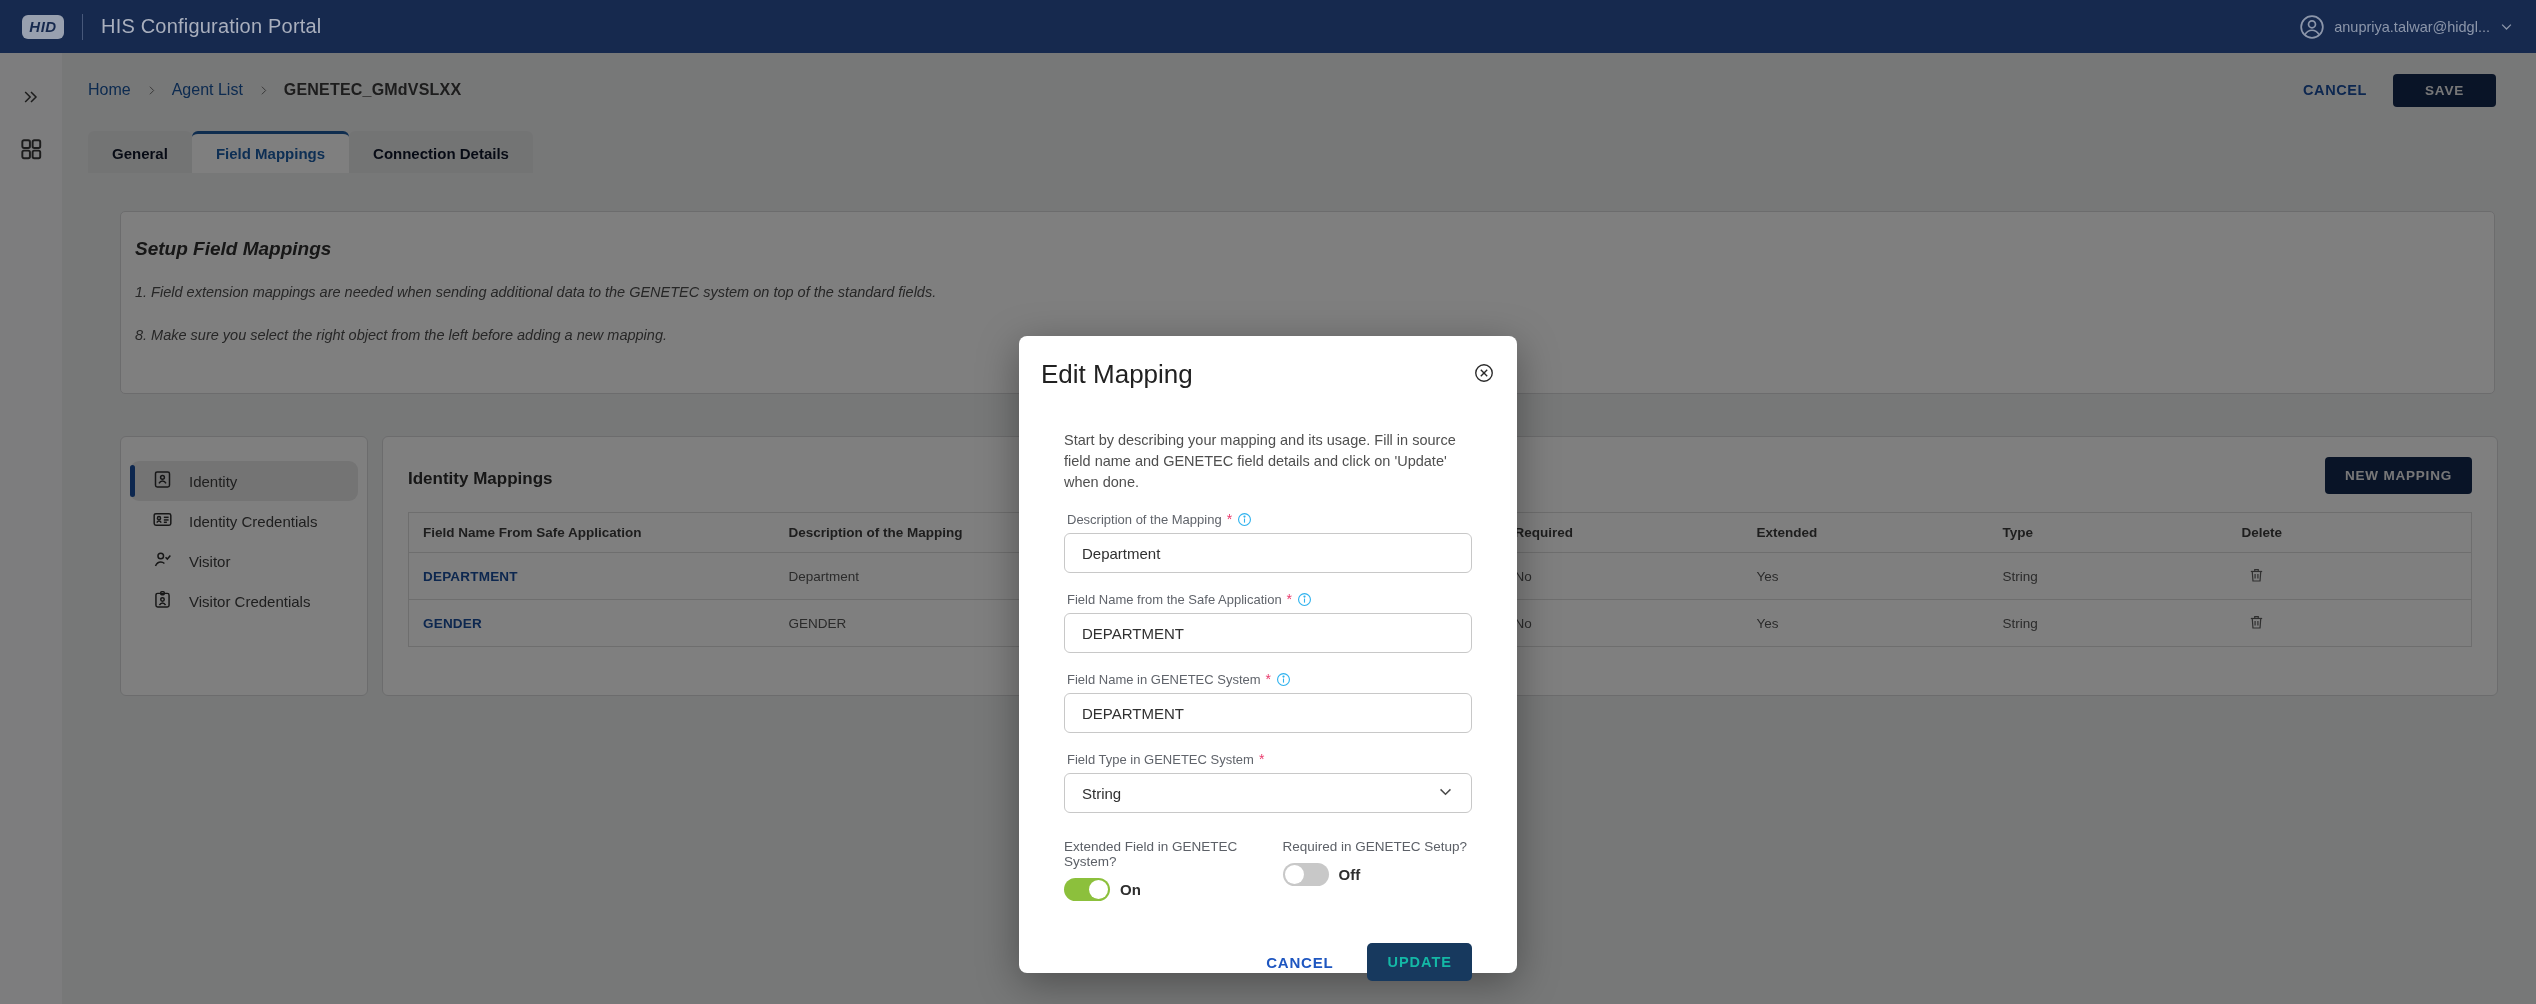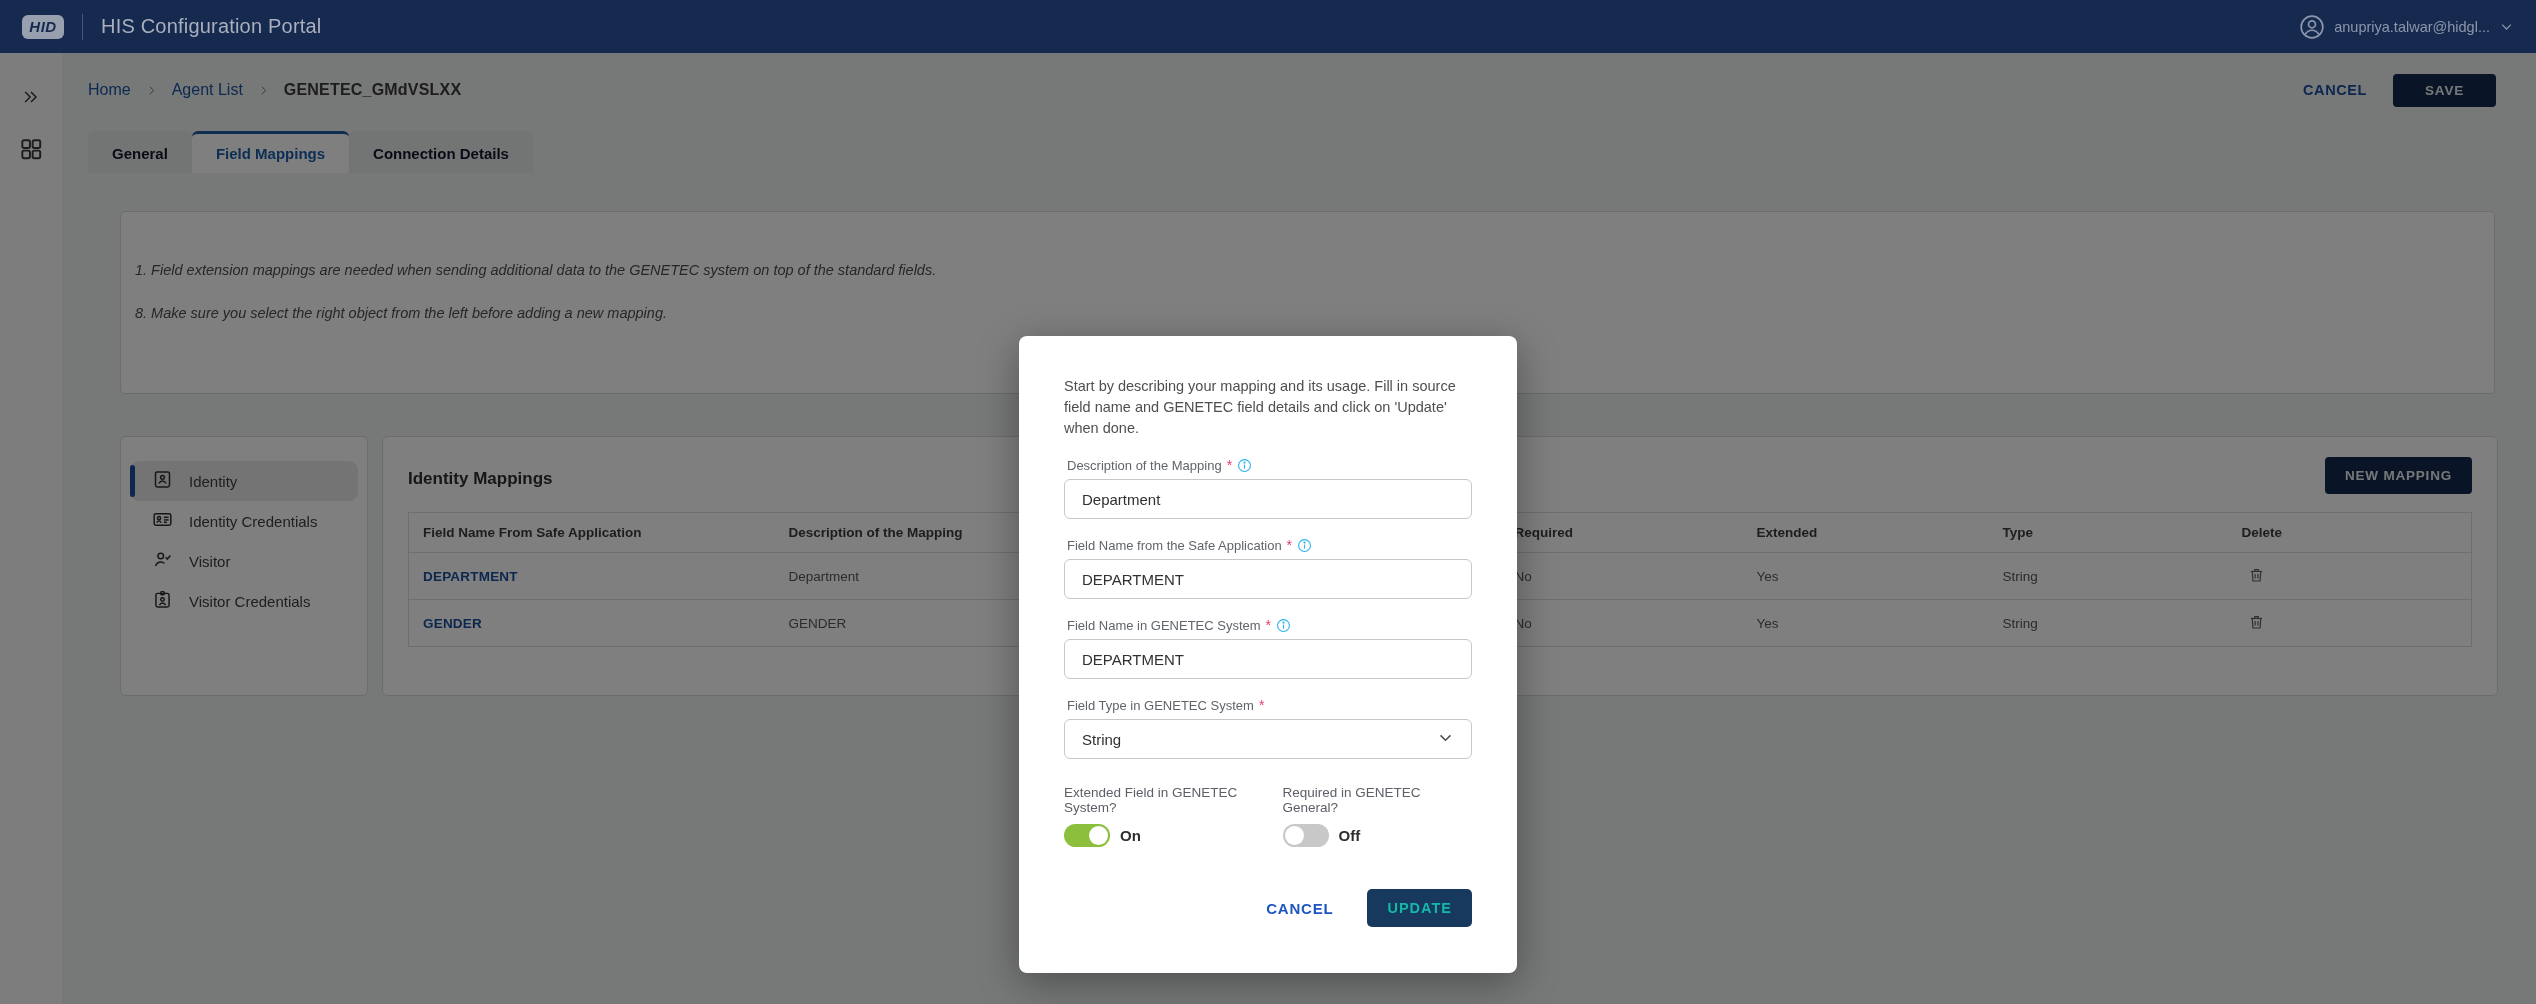--- a/index.html
+++ b/index.html
@@ -176,20 +176,21 @@
       </div>
     </div>
 
     <div class="tabs-row">
       <div class="tab">General</div>
       <div class="tab active">Field Mappings</div>
       <div class="tab">Connection Details</div>
     </div>
 
     <section class="setup-card">
+      <div class="setup-title">Setup Field Mappings</div>
       <div class="setup-line">1. Field extension mappings are needed when sending additional data to the GENETEC system on top of the standard fields.</div>
       <div class="setup-line">8. Make sure you select the right object from the left before adding a new mapping.</div>
     </section>
 
     <div class="panels-row">
 
       <aside class="object-card">
         <div class="obj-item selected">
           <span>
             <svg width="21" height="21" viewBox="0 0 24 24" fill="none" stroke="currentColor" stroke-width="1.7">
@@ -299,20 +300,30 @@
             </tr>
           </tbody>
         </table>
       </section>
     </div>
   </main>
 
   <div class="overlay"></div>
 
   <div class="modal">
+    <div class="modal-titlebar">
+      <div class="modal-title">Edit Mapping</div>
+      <button class="modal-close">
+        <svg width="22" height="22" viewBox="0 0 24 24" fill="none" stroke="currentColor" stroke-width="1.5">
+          <circle cx="12" cy="12" r="9"></circle>
+            <line x1="8.5" y1="8.5" x2="15.5" y2="15.5"></line>
+            <line x1="15.5" y1="8.5" x2="8.5" y2="15.5"></line>
+        </svg>
+      </button>
+    </div>
 
     <div class="modal-body">
       <p class="modal-intro">Start by describing your mapping and its usage. Fill in source field name and GENETEC field details and click on 'Update' when done.</p>
 
       <div class="fld">
         <div class="fld-label">
           <span>Description of the Mapping</span>
           <span class="req-star">*</span>
           <span class="info-ic">
             <svg width="15" height="15" viewBox="0 0 24 24" fill="none" stroke="currentColor" stroke-width="1.8">
@@ -374,21 +385,21 @@
         <div class="toggle-group">
           <div class="toggle-label">Extended Field in GENETEC System?</div>
           <div class="toggle-line">
             <div class="switch on">
                 <div class="knob"></div>
               </div>
             <span class="toggle-state">On</span>
           </div>
         </div>
         <div class="toggle-group" style="margin-left:29px;">
-          <div class="toggle-label">Required in GENETEC General?</div>
+          <div class="toggle-label">Required in GENETEC Setup?</div>
           <div class="toggle-line">
             <div class="switch off">
                 <div class="knob"></div>
               </div>
             <span class="toggle-state">Off</span>
           </div>
         </div>
       </div>
     </div>
 

